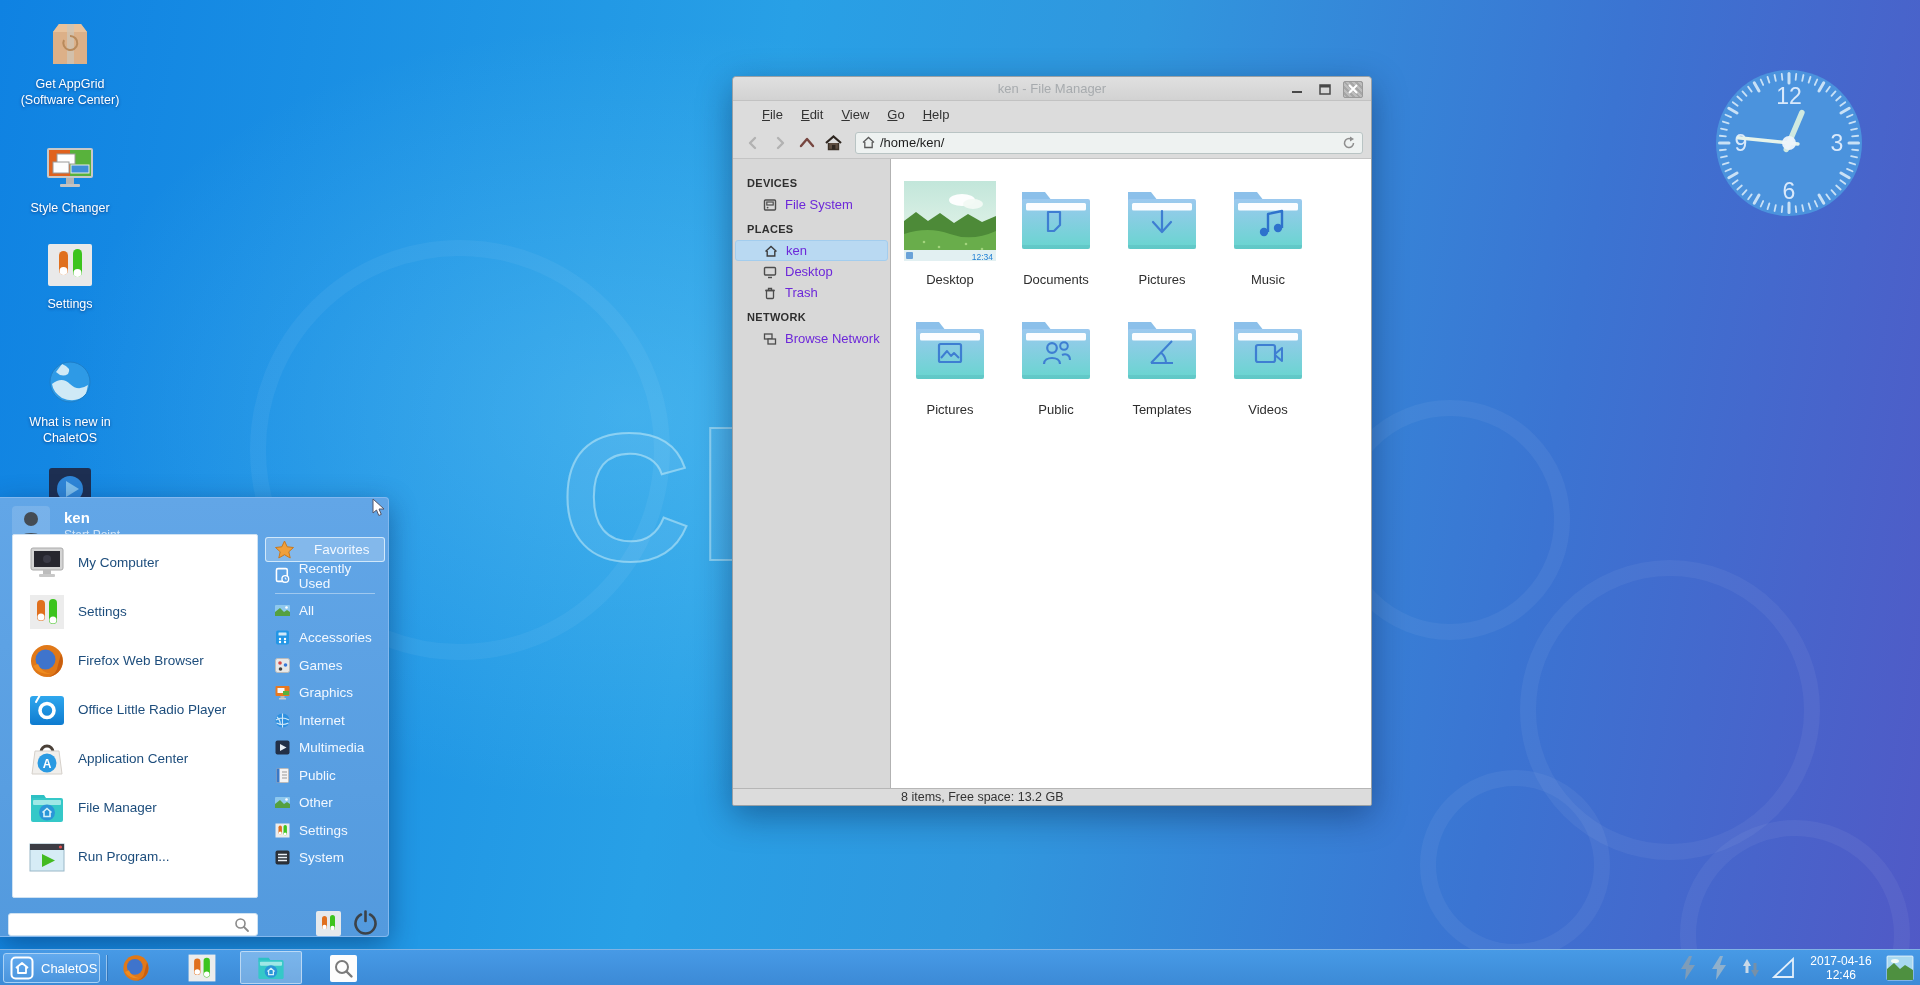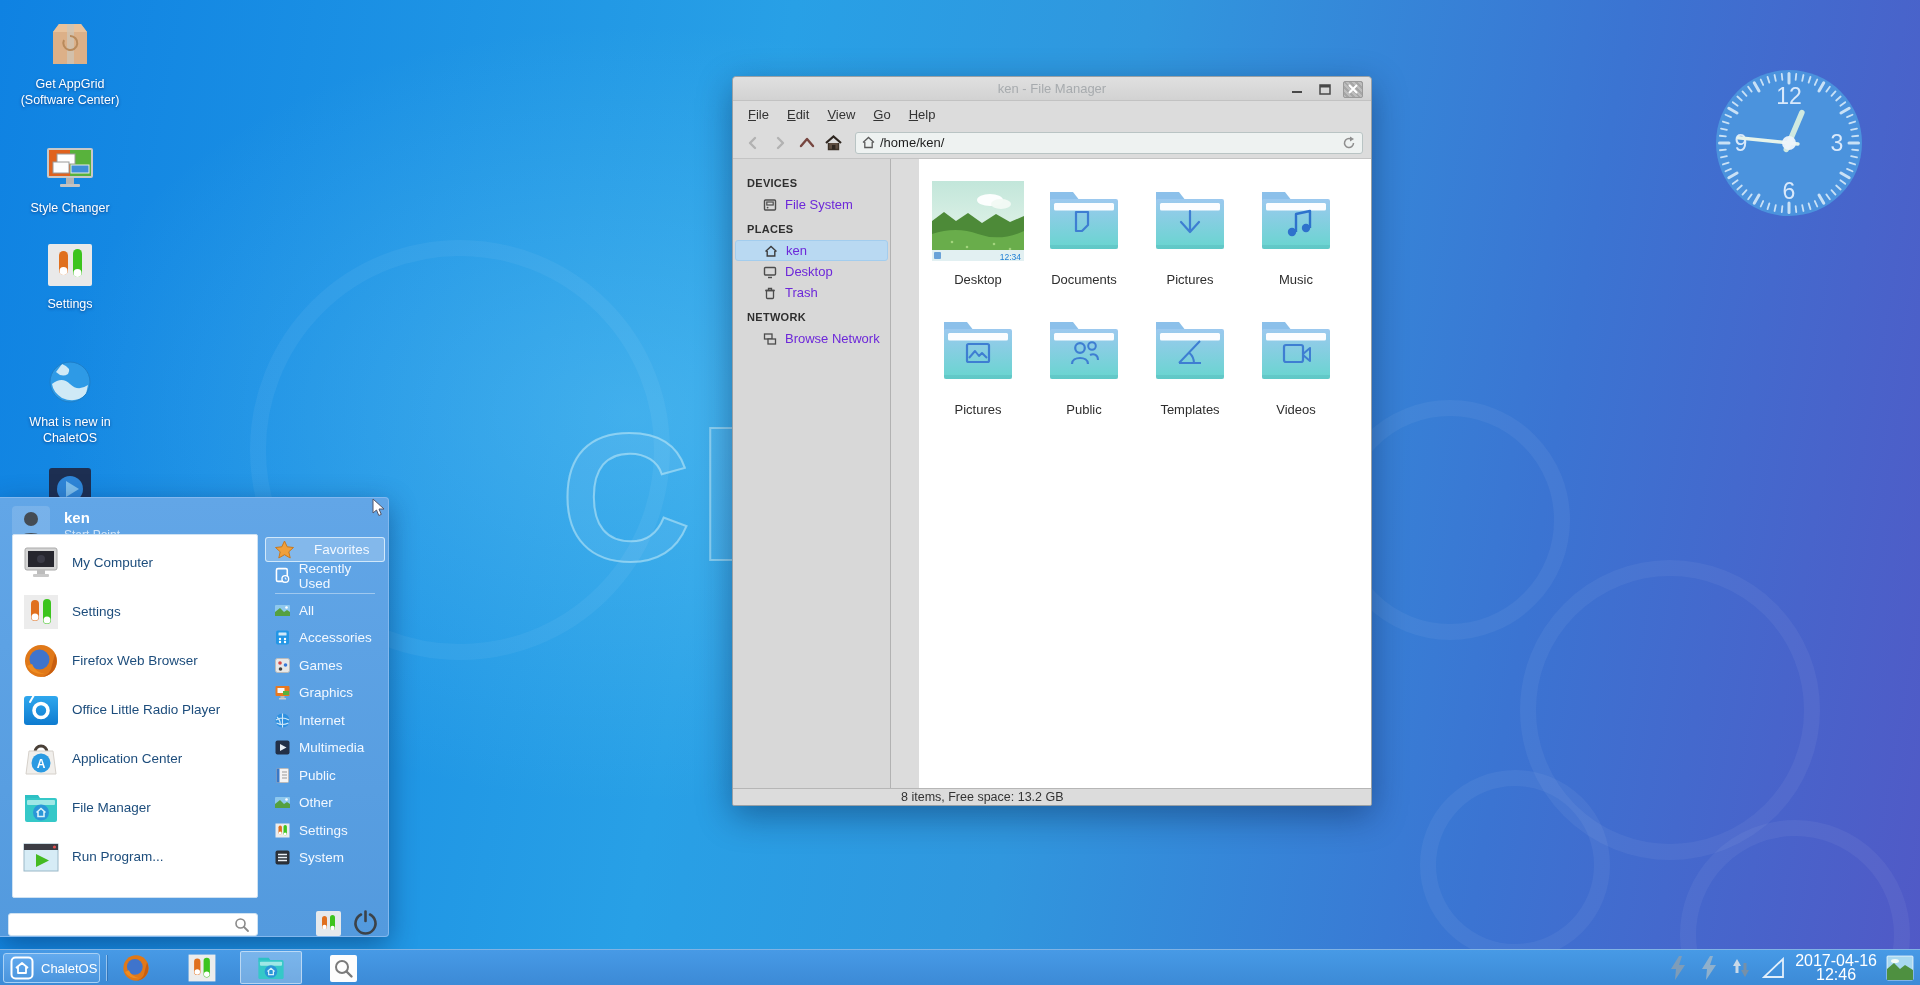--- a/index.html
+++ b/index.html
@@ -22,70 +22,70 @@
   .window{position:absolute;left:732px;top:76px;width:640px;height:730px;z-index:5;
     background:#dcdcdc;border:1px solid #98a0a6;border-radius:4px 4px 2px 2px;
     box-shadow:0 10px 34px rgba(0,20,60,.4);display:flex;flex-direction:column;}
   .titlebar{height:24px;background:linear-gradient(#e0e0e0,#d2d2d2);border-radius:4px 4px 0 0;
     border-bottom:1px solid #c2c2c2;position:relative;display:flex;align-items:center;justify-content:center;}
   .title{font-size:13px;color:#a7abae;}
   .winbtns{position:absolute;right:8px;top:3px;display:flex;gap:8px;align-items:center;height:18px;}
   .wbtn{width:20px;height:17px;display:flex;align-items:center;justify-content:center;}
   .wbtn.close{background:#b0b0b0;background-image:repeating-linear-gradient(45deg,#bdbdbd 0 2px,#a6a6a6 2px 4px);
     border:1px solid #9a9a9a;border-radius:2px;}
-  .menubar{height:26px;display:flex;align-items:center;padding-left:6px;background:#dcdcdc;}
+  .menubar{height:26px;display:flex;align-items:center;padding-left:20px;background:#dcdcdc;}
   .mbar-item{display:inline-block;padding:3px 9px;font-size:13px;color:#333;}
   .mbar-item::first-letter{text-decoration:underline;}
   .toolbar{height:32px;display:flex;align-items:center;padding:0 8px 0 6px;background:#dcdcdc;border-bottom:1px solid #c4c4c4;}
   .navbtn{width:27px;height:24px;display:flex;align-items:center;justify-content:center;}
   .pathbar{flex:1;height:22px;margin-left:8px;background:#eef2f1;border:1px solid #b9c4c4;border-radius:3px;
     display:flex;align-items:center;padding:0 6px;}
   .pathtext{font-size:13px;color:#1c1c1c;margin-left:5px;flex:1;}
-  .winbody{flex:1;display:flex;min-height:0;gap:28px;}
+  .winbody{flex:1;display:flex;min-height:0;}
   .sidebar{width:158px;background:#d8d8d8;border-right:1px solid #b2b2b2;padding-top:10px;}
   .shead{font-size:11px;font-weight:bold;color:#2f2f2f;padding:8px 0 5px 14px;letter-spacing:.3px;}
   .srow{display:flex;align-items:center;gap:8px;padding:3px 4px 3px 28px;font-size:13px;color:#6d28d9;margin:0 2px;}
   .srow.sel{background:#b9d9f2;border:1px solid #a3cdee;border-radius:3px;padding-top:2px;padding-bottom:2px;}
   .content{flex:1;background:#fff;padding:18px 0 0 6px;}
   .fgrid{display:grid;grid-template-columns:repeat(4,106px);grid-auto-rows:130px;}
   .fcell{display:flex;flex-direction:column;align-items:center;}
   .fcell .icbox{height:84px;display:flex;align-items:flex-end;justify-content:center;}
   .flabel{margin-top:11px;font-size:13px;color:#2e2e2e;}
   .statusbar{height:17px;background:#dcdcdc;border-top:1px solid #b6b6b6;font-size:12.5px;color:#333;
     padding-left:168px;display:flex;align-items:center;border-radius:0 0 2px 2px;}
   
   .smenu{position:absolute;left:0;top:497px;width:389px;height:440px;z-index:8;
     background:linear-gradient(#62a6e7,#539ade);border:1px solid #83b8ee;border-left:none;border-radius:0 4px 4px 0;
     box-shadow:0 8px 28px rgba(0,30,80,.45);}
   .savatar{position:absolute;left:12px;top:8px;width:38px;height:38px;background:rgba(255,255,255,.14);border-radius:4px;}
   .sname{position:absolute;left:64px;top:11px;font-size:15px;font-weight:bold;color:#fff;}
   .ssub{position:absolute;left:64px;top:30px;font-size:12px;color:rgba(255,255,255,.7);z-index:0;}
   .apanel{position:absolute;left:12px;top:36px;width:246px;height:364px;background:#fff;border:1px solid #cfe2f2;
     border-radius:2px;z-index:1;padding-top:3px;}
-  .arow{display:flex;align-items:center;gap:12px;height:49px;padding-left:9px;}
+  .arow{display:flex;align-items:center;gap:12px;height:49px;padding-left:9px;margin-left:6px;}
   .arow .albl{font-size:13.5px;color:#1d4d7c;}
   .cats{position:absolute;left:265px;top:39px;width:120px;}
   .crow{display:flex;align-items:center;gap:8px;height:27.5px;padding-left:9px;font-size:13.5px;color:#f2f8ff;}
   .crow.sel{background:rgba(255,255,255,.22);border:1px solid rgba(235,248,255,.75);border-radius:3px;height:25px;gap:20px;}
   .csep{height:1px;background:rgba(255,255,255,.4);margin:3px 10px 3px 10px;}
   .ssearch{position:absolute;left:8px;top:415px;width:250px;height:23px;background:#fff;border:1px solid #cfe2f2;
     border-radius:3px;display:flex;align-items:center;}
   .ssearch input{flex:1;border:none;outline:none;background:transparent;font-size:13px;padding:0 4px 0 8px;color:#333;}
   .mini{position:absolute;top:413px;}
   
   .taskbar{position:absolute;left:0;top:949px;width:1920px;height:36px;z-index:9;
     background:linear-gradient(#479ae6,#3c8ad6);border-top:1px solid rgba(255,255,255,.35);}
   .startbtn{position:absolute;left:3px;top:3px;height:30px;width:97px;display:flex;align-items:center;gap:7px;
     padding-left:6px;background:linear-gradient(#63aaee,#4a95dd);border:1px solid #a9d1f5;border-radius:3px;
     color:#fff;font-size:13px;}
   .tsep{position:absolute;left:106px;top:5px;width:1px;height:26px;background:rgba(255,255,255,.45);box-shadow:1px 0 0 rgba(0,40,90,.25);}
   .tbtn{position:absolute;top:3px;width:32px;height:30px;display:flex;align-items:center;justify-content:center;}
   .tbtn.active{background:rgba(255,255,255,.28);border:1px solid rgba(255,255,255,.5);border-radius:2px;top:1px;height:33px;width:62px;}
   .tray{position:absolute;right:2px;top:0;height:36px;display:flex;align-items:center;gap:9px;padding-right:4px;}
-  .dt{color:#fff;font-size:16px;line-height:14px;text-align:center;min-width:72px;}
+  .dt{color:#fff;font-size:12px;line-height:14px;text-align:center;min-width:72px;}
   .cursor{position:absolute;left:372px;top:498px;z-index:10;}
 </style>
 </head>
 <body>
 
 <svg width="0" height="0" style="position:absolute">
   <defs>
     <linearGradient id="foldg" x1="0" y1="0" x2="0" y2="1">
       <stop offset="0" stop-color="#9cc9ef"></stop>
         <stop offset="1" stop-color="#68d5cf"></stop>

